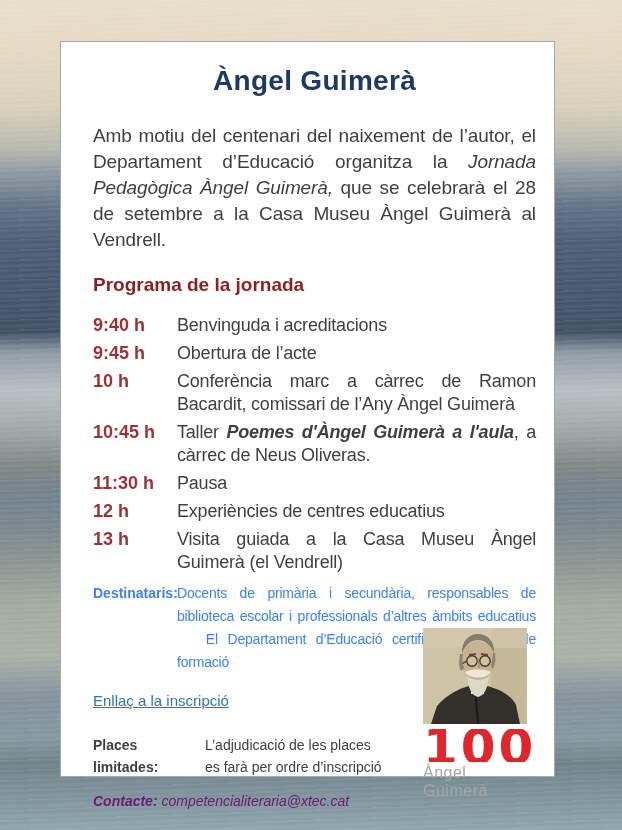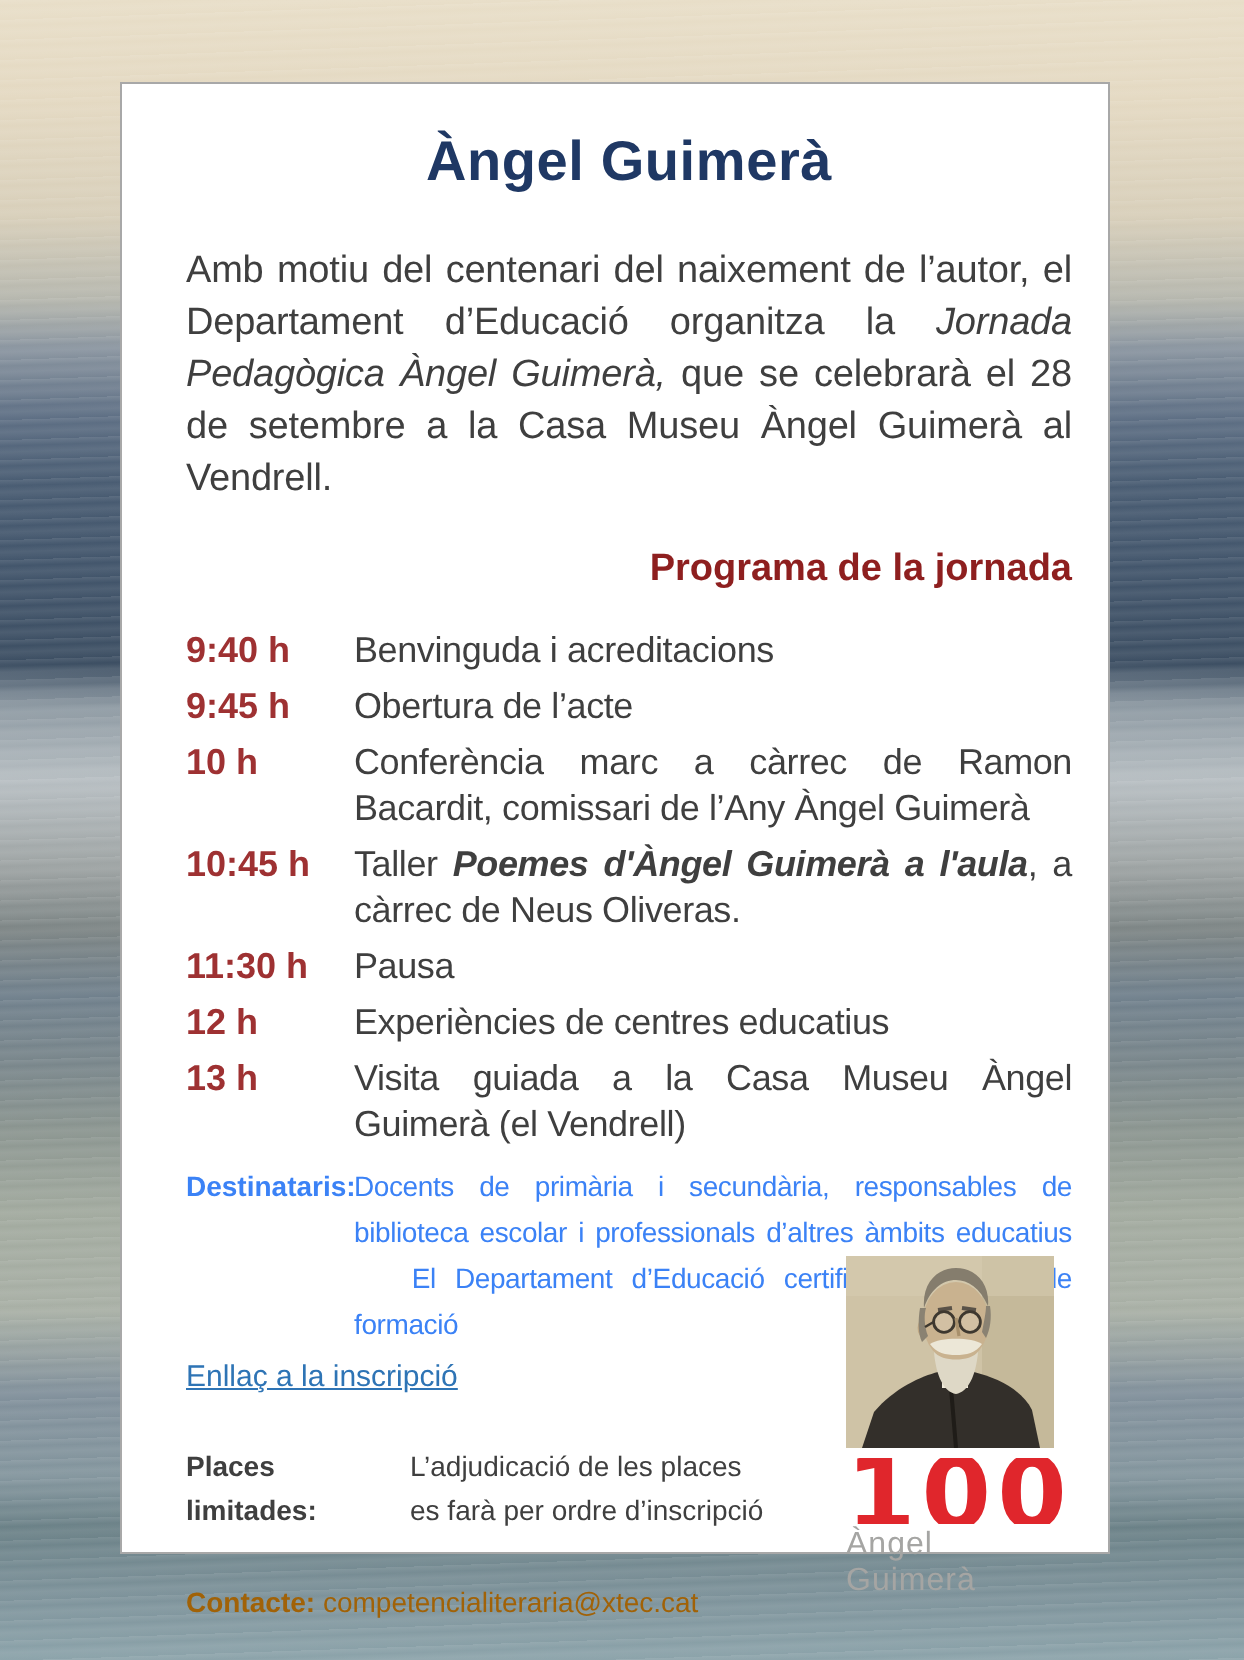--- a/index.html
+++ b/index.html
@@ -24,38 +24,38 @@
   .sheet{
     position:absolute;left:60px;top:41px;width:495px;height:736px;
     box-sizing:border-box;background:#ffffff;border:1px solid #a8a8a8;
     padding:0 18px 0 32px;
   }
   .title{margin-top:21px;text-align:center;color:#1f3864;font-weight:bold;
     font-size:28px;line-height:36px;letter-spacing:0.3px;}
   .intro{margin-top:24px;font-size:19px;line-height:26px;text-align:justify;
     color:#3f3f3f;letter-spacing:-0.1px;}
   .it{font-style:italic;}
-  .heading{margin-top:0;text-align:right;color:#8e1f1f;font-weight:bold;
+  .heading{margin-top:0;text-align:left;color:#8e1f1f;font-weight:bold;
     font-size:19px;line-height:26px;}
   .schedule{margin-top:16px;}
   .row{display:grid;grid-template-columns:84px 1fr;margin-bottom:5px;
     font-size:18px;line-height:23px;color:#3f3f3f;}
   .time{color:#9e3132;font-weight:bold;}
   .desc{text-align:justify;letter-spacing:-0.2px;}
   .desc .itb{font-style:italic;font-weight:bold;}
   .audience{display:grid;grid-template-columns:84px 1fr;margin-top:8px;
     font-size:14px;line-height:23px;color:#3b82f6;}
   .aud-label{font-weight:bold;}
   .aud-text{text-align:justify;letter-spacing:-0.2px;}
-  .reg-link{display:inline-block;margin-top:6px;font-size:15px;
+  .reg-link{display:inline-block;margin-top:18px;font-size:15px;
     color:#2e74b5;text-decoration:underline;cursor:pointer;}
   .places{display:grid;grid-template-columns:112px 1fr;margin-top:24px;
     font-size:14px;line-height:22px;color:#3f3f3f;width:340px;}
   .places-label{font-weight:bold;}
-  .contact{margin-top:24px;font-size:14px;line-height:22px;color:#a16207;}
+  .contact{margin-top:12px;font-size:14px;line-height:22px;color:#701a75;font-style:italic;}
   .contact-label{font-weight:bold;}
   .logo{position:absolute;left:362px;top:586px;width:108px;}
   .portrait{display:block;width:104px;height:96px;}
   .logo-100{height:33px;overflow:hidden;margin-top:5px;}
   .logo-100 span{display:block;font-size:50px;line-height:50px;margin-top:-7px;
     font-weight:bold;color:#e0262c;letter-spacing:3px;
     font-family:"DejaVu Sans",sans-serif;}
   .logo-name{font-size:16px;color:#a5a5a3;margin-top:2px;letter-spacing:0.5px;}
 </style>
 </head>

